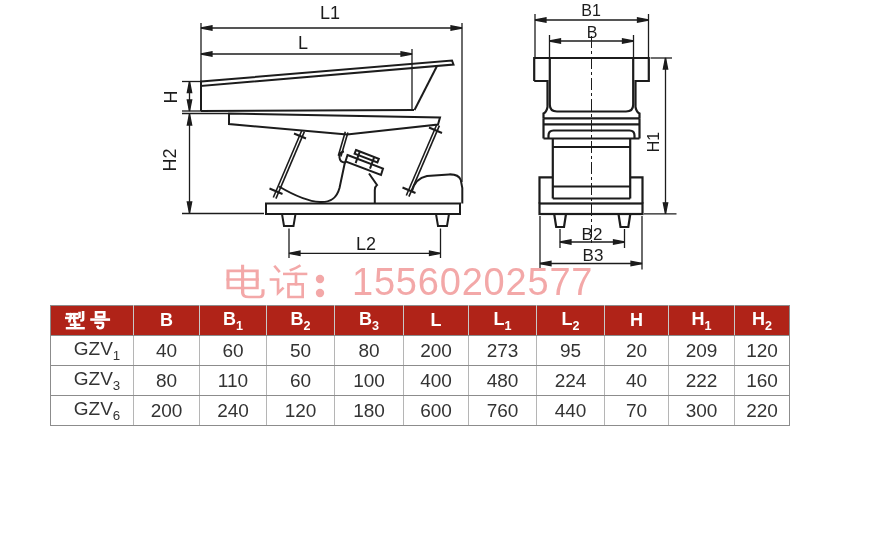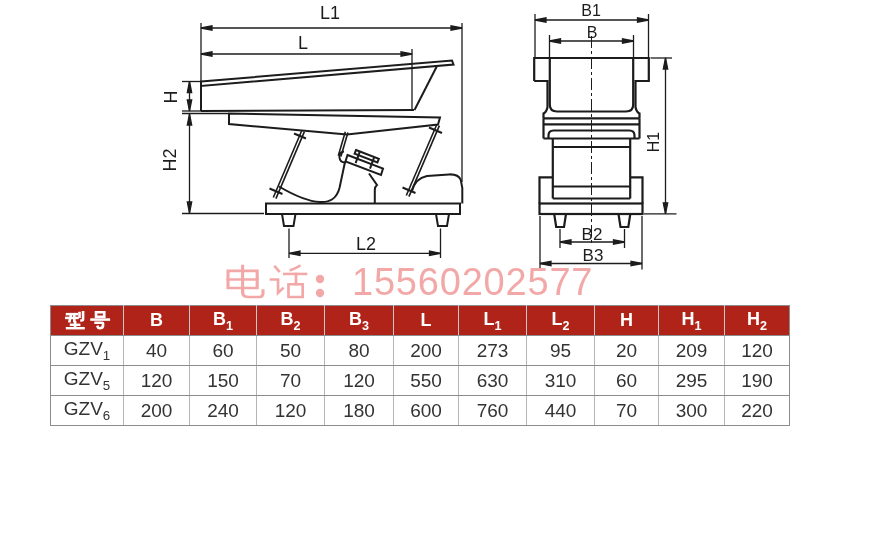--- a/index.html
+++ b/index.html
@@ -6,21 +6,21 @@
 body{width:874px;height:533px;background:#ffffff;position:relative;overflow:hidden;
      font-family:"Liberation Sans", sans-serif;}
 #draw{position:absolute;left:0;top:0;}
 #tbl{position:absolute;left:50px;top:305px;border-collapse:collapse;table-layout:fixed;
      width:740px;font-family:"Liberation Sans", sans-serif;}
 #tbl td, #tbl th{height:29px;padding:0;text-align:center;vertical-align:middle;
      border:1px solid #8c8c8c;}
 #tbl th{background:#b02318;color:#ffffff;font-size:18px;font-weight:bold;
      border-left:1px solid #c8c8c8;border-right:1px solid #c8c8c8;}
 #tbl td{font-size:19px;color:#333333;border-left:1px solid #b5b5b5;border-right:1px solid #b5b5b5;}
-#tbl th:first-child, #tbl td:first-child{border-left:1px solid #8c8c8c;}
+#tbl th:first-child, #tbl td:first-child{border-left:1px solid #8c8c8c;padding-left:10px;}
 #tbl th:last-child, #tbl td:last-child{border-right:1px solid #8c8c8c;}
 sub{font-size:70%;}
 </style>
 </head>
 <body>
 <svg id="draw" width="874" height="300" viewBox="0 0 874 300">
 <defs>
   <g id="g-dian">
     <path d="M50,4 L50,68"></path>
     <path d="M20,16 H80 V58 H20 Z"></path>
@@ -227,31 +227,31 @@
         <td>50</td>
         <td>80</td>
         <td>200</td>
         <td>273</td>
         <td>95</td>
         <td>20</td>
         <td>209</td>
         <td>120</td>
       </tr>
   <tr>
-        <td>GZV<sub>5</sub></td>
-        <td>120</td>
-        <td>150</td>
-        <td>70</td>
-        <td>120</td>
-        <td>550</td>
-        <td>630</td>
-        <td>310</td>
+        <td>GZV<sub>3</sub></td>
+        <td>80</td>
+        <td>110</td>
         <td>60</td>
-        <td>295</td>
-        <td>190</td>
+        <td>100</td>
+        <td>400</td>
+        <td>480</td>
+        <td>224</td>
+        <td>40</td>
+        <td>222</td>
+        <td>160</td>
       </tr>
   <tr>
         <td>GZV<sub>6</sub></td>
         <td>200</td>
         <td>240</td>
         <td>120</td>
         <td>180</td>
         <td>600</td>
         <td>760</td>
         <td>440</td>

